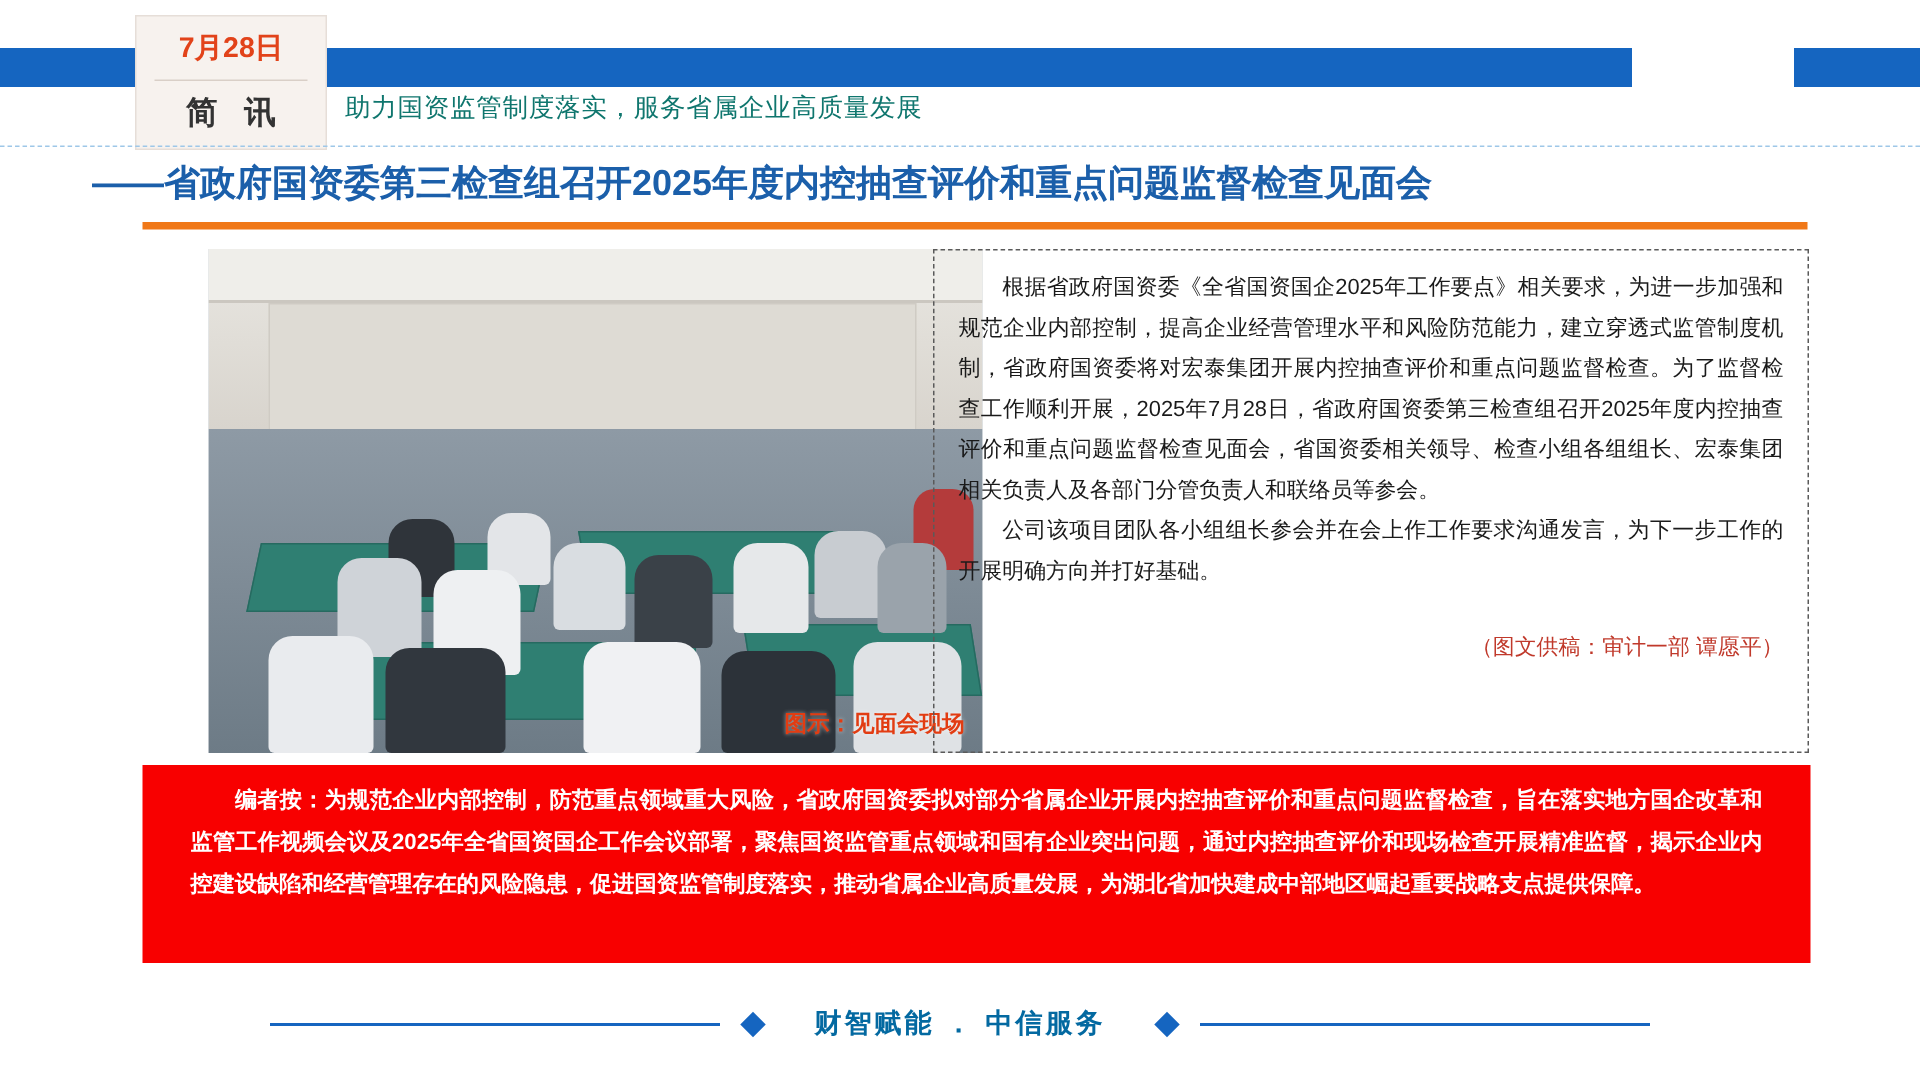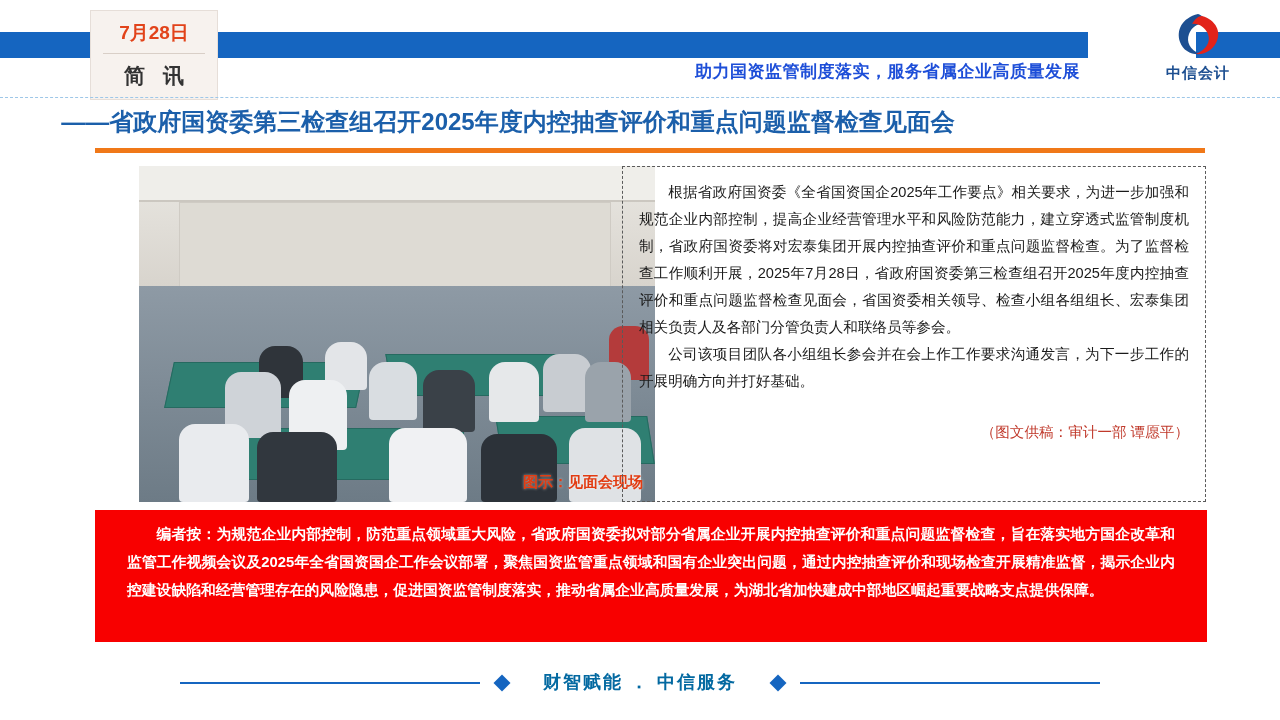--- a/index.html
+++ b/index.html
@@ -62,24 +62,24 @@
     color: #333333;
     font-weight: bold;
     letter-spacing: 6px;
     line-height: 44px;
     padding-left: 6px;
   }
   .headline {
     position: absolute;
     left: 230px; top: 56px;
     width: 850px;
-    text-align: right;
+    text-align: left;
     font-size: 17px;
-    font-weight: bold;
-    color: #1d4ed8;
+    font-weight: normal;
+    color: #0f766e;
     letter-spacing: 0.5px;
   }
   .logo {
     position: absolute;
     right: 26px; top: 6px;
     width: 112px; height: 84px;
     text-align: center;
   }
   .logo .mark {
     height: 48px;
@@ -269,27 +269,20 @@
   <div class="blue-bar-mid"></div>
   <div class="blue-bar-right"></div>
 
   <div class="date-box">
     <div class="date">7月28日</div>
     <div class="kind">简 讯</div>
   </div>
 
   <div class="headline">助力国资监管制度落实，服务省属企业高质量发展</div>
 
-  <div class="logo">
-    <svg class="mark" viewBox="0 0 64 48" width="64" height="48">
-      <path d="M32 4 C16 8 10 20 14 32 C17 41 26 45 34 44 C24 40 20 32 23 24 C26 16 34 12 42 14 C38 8 36 5 32 4 Z" fill="#1d4f91"></path>
-      <path d="M36 6 C50 10 56 22 50 33 C46 41 37 45 30 44 C40 40 45 32 42 24 C39 17 32 13 26 14 C29 9 32 6 36 6 Z" fill="#e2231a"></path>
-    </svg>
-    <div class="brand">中信会计</div>
-  </div>
 
   <div class="dash-line"></div>
 </div>
 
 <div class="subtitle">——省政府国资委第三检查组召开2025年度内控抽查评价和重点问题监督检查见面会</div>
 <div class="orange-rule"></div>
 
 <div class="photo">
   <div class="wall"></div>
   <div class="ceiling"></div>

